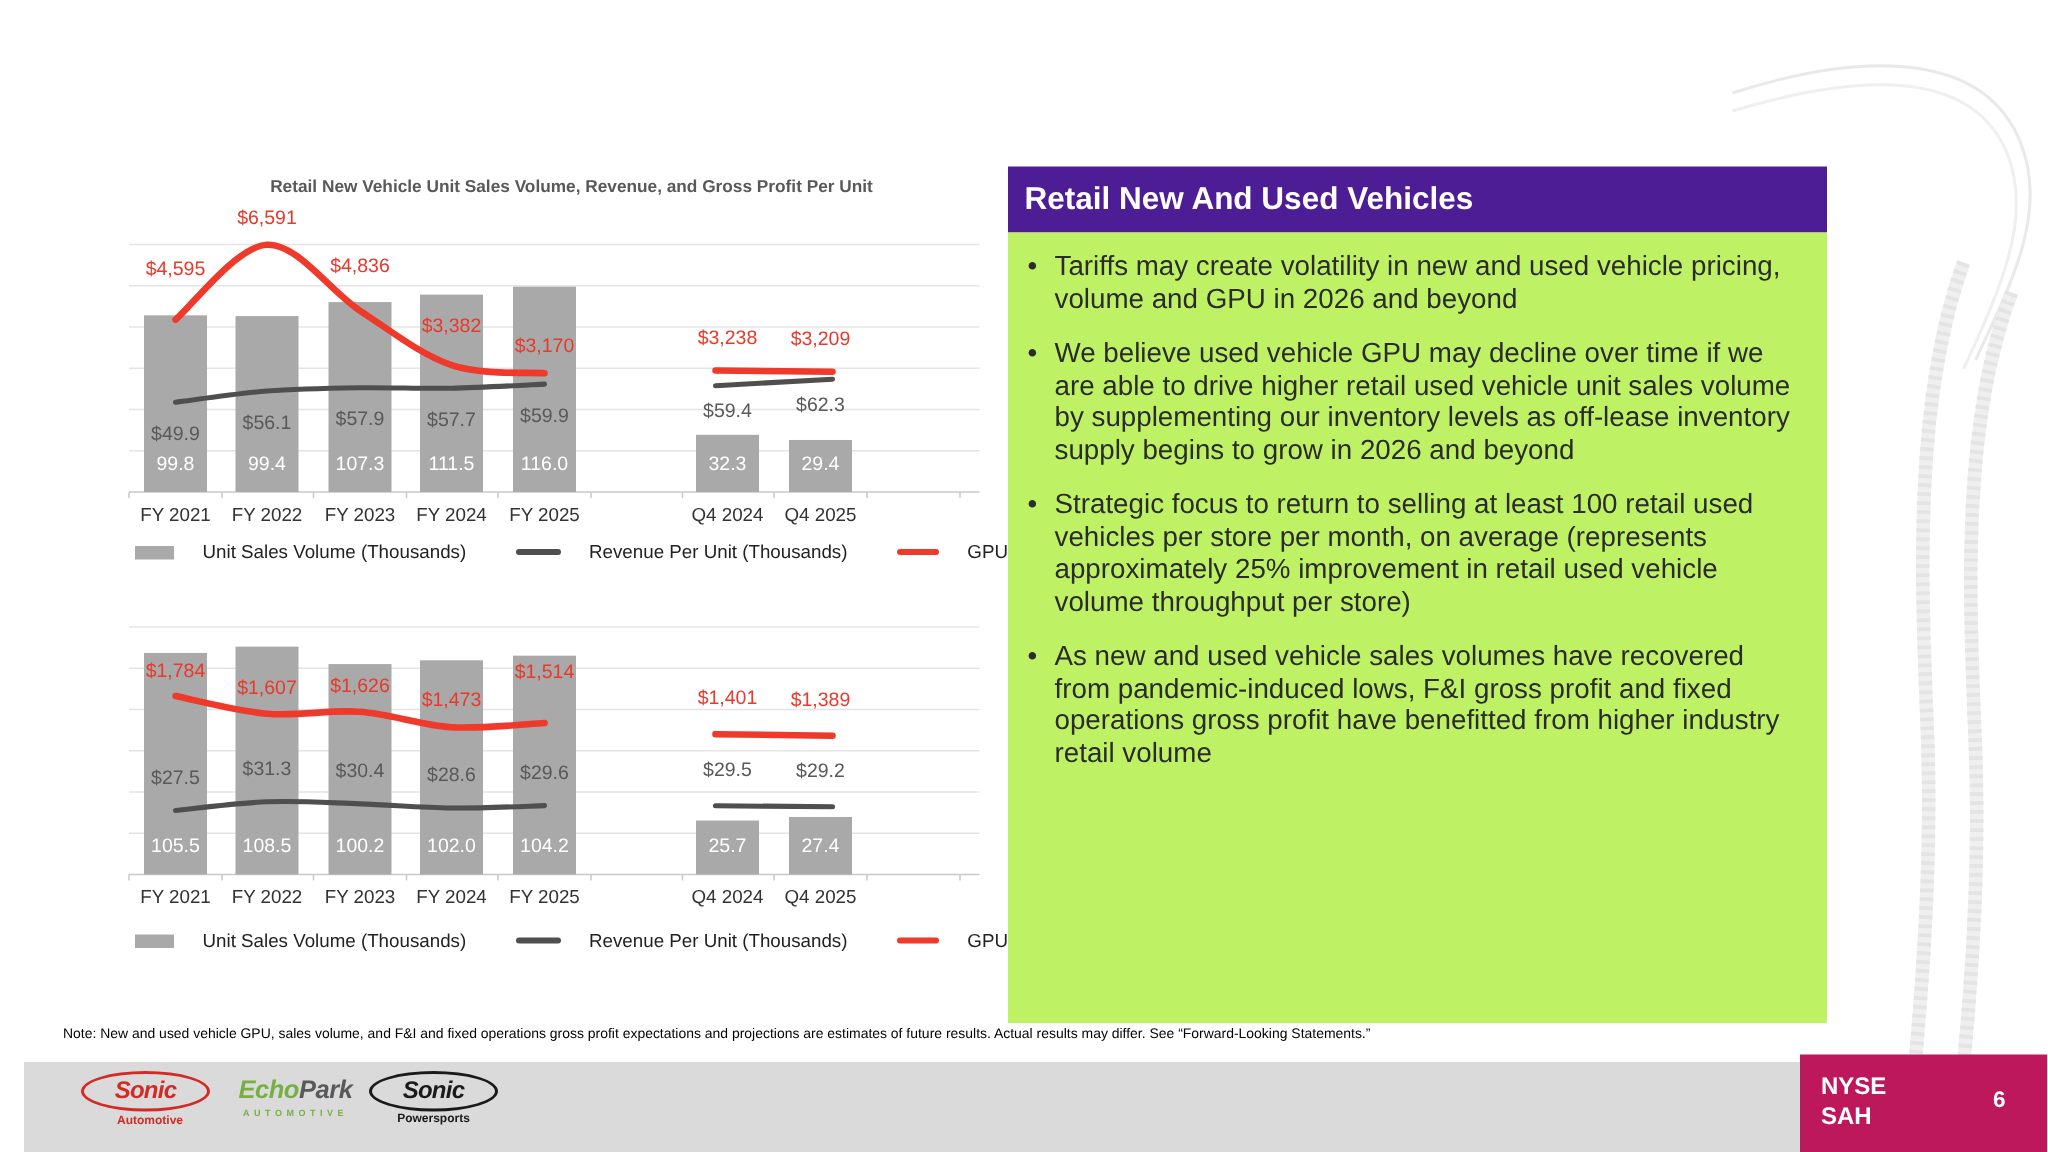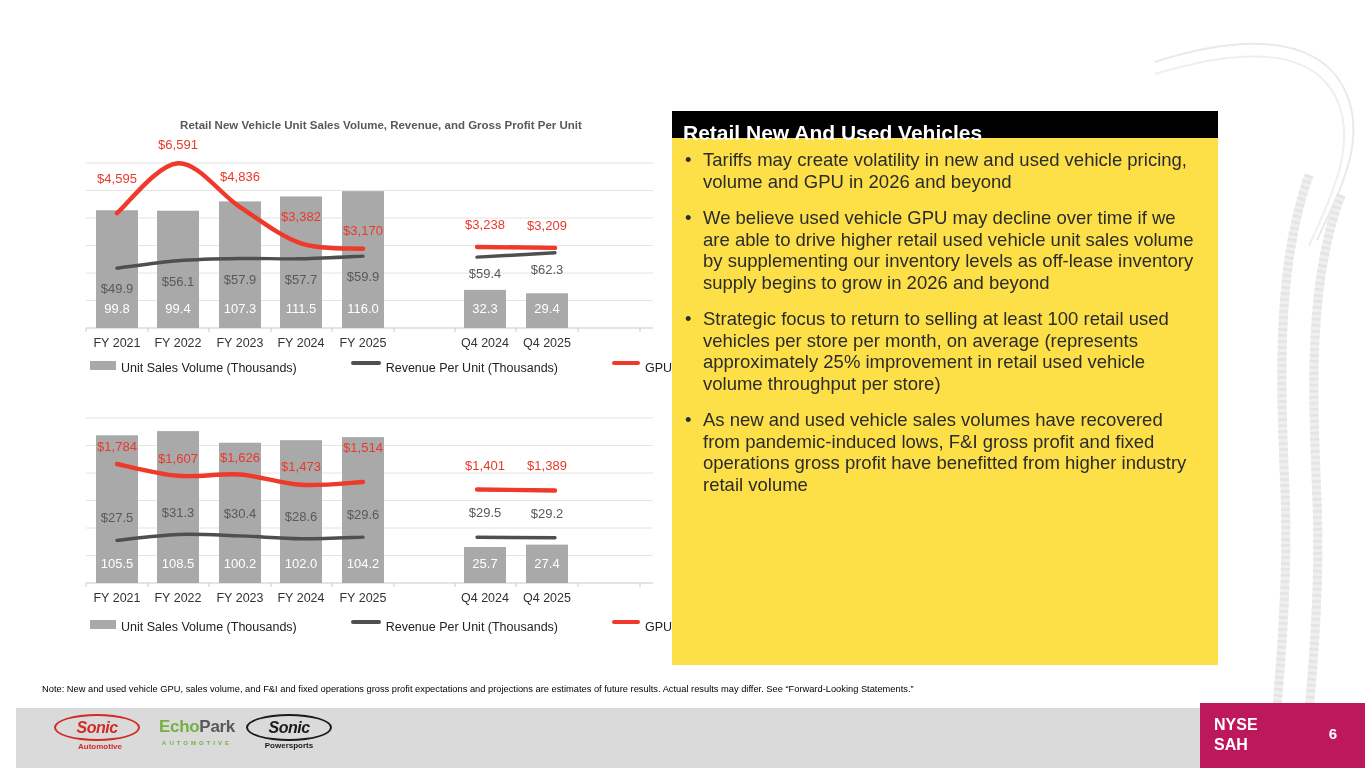--- a/index.html
+++ b/index.html
@@ -24,30 +24,30 @@
   #chart-section-1 .chart-title { margin-bottom:22px; }
   svg.chart { display:block; overflow:visible; }
   svg text { font-family:"Liberation Sans", sans-serif; }
   text.cat { font-size:12.5px; fill:#333; text-anchor:middle; }
   text.val-white { font-size:13px; fill:#fff; text-anchor:middle; }
   text.val-rev { font-size:13px; fill:#595959; text-anchor:middle; }
   text.val-gpu { font-size:13px; fill:#E8392B; text-anchor:middle; }
 
   .legend { display:flex; justify-content:space-between; align-items:center;
     margin-top:6px; padding:0 4px; font-size:12.5px; color:#222; }
-  .leg-item { display:flex; align-items:flex-start; gap:5px; white-space:nowrap; }
+  .leg-item { display:flex; align-items:center; gap:19px; white-space:nowrap; }
   .sw-bar { width:26px; height:9px; background:#A9A9A9; display:inline-block; }
   .sw-line-dark { width:30px; height:3.5px; background:#4F4F4F; border-radius:2px; display:inline-block; }
   .sw-line-red { width:28px; height:4px; background:#EE392B; border-radius:2px; display:inline-block; }
 
   
   .panel { position:absolute; left:672px; top:111px; width:546px; z-index:1; }
-  .panel-header { background:#000000; color:#fff; font-weight:700; font-size:21px;
-    height:27px; line-height:44px; padding-left:11px; }
-  .panel-body { background:#fde047; height:527px; padding:11px 16px 10px 8px; overflow:hidden; }
+  .panel-header { background:#4c1d95; color:#fff; font-weight:700; font-size:21px;
+    height:44px; line-height:44px; padding-left:11px; }
+  .panel-body { background:#bef264; height:527px; padding:11px 16px 10px 8px; overflow:hidden; }
   .bullets { list-style:none; }
   .bullets li { position:relative; padding-left:23px; margin-bottom:15px;
     font-size:18.5px; line-height:21.5px; color:#2B2B2B; }
   .bullets li::before { content:"•"; position:absolute; left:5px; top:0; color:#2B2B2B; }
 
   
   .footnote { position:absolute; left:42px; top:684px; width:985px; z-index:1;
     font-size:9.3px; color:#000; }
 
   
@@ -57,21 +57,21 @@
   .logo-sonic-auto { left:38px; width:92px; }
   .logo-echopark { left:136px; width:90px; }
   .logo-powersports { left:230px; width:86px; }
   .oval { position:relative; width:86px; height:27px; border:2.5px solid #D22B25;
     border-radius:50%; display:flex; align-items:center; justify-content:center; }
   .oval.black { border-color:#1A1A1A; }
   .sonic-word { font-style:italic; font-weight:800; font-size:16px; color:#D22B25; letter-spacing:-0.5px; }
   .sonic-word.black { color:#1A1A1A; }
   .sonic-sub { font-size:8px; font-weight:700; color:#D22B25; margin-top:1px; }
   .sonic-sub.black { color:#1A1A1A; margin-top:0; }
-  .echo-word { font-size:17px; font-weight:600; letter-spacing:-0.3px; margin-top:3px; }
+  .echo-word { font-size:17px; font-weight:600; letter-spacing:-0.3px; margin-top:3px;font-style:italic; }
   .echo-part1 { color:#76B043; }
   .echo-part2 { color:#58595B; }
   .echo-sub { font-size:6px; font-weight:700; letter-spacing:3px; color:#76B043; margin-top:3px; }
 
   .ticker-box { position:absolute; left:1200px; top:703px; width:165px; height:65px;
     background:#be185d; z-index:2; color:#fff; }
   .ticker-text { position:absolute; left:14px; top:12px; font-weight:700; font-size:16px; line-height:20px; }
   .page-number { position:absolute; right:28px; top:22px; font-weight:700; font-size:15px; }
 </style>
 </head>

